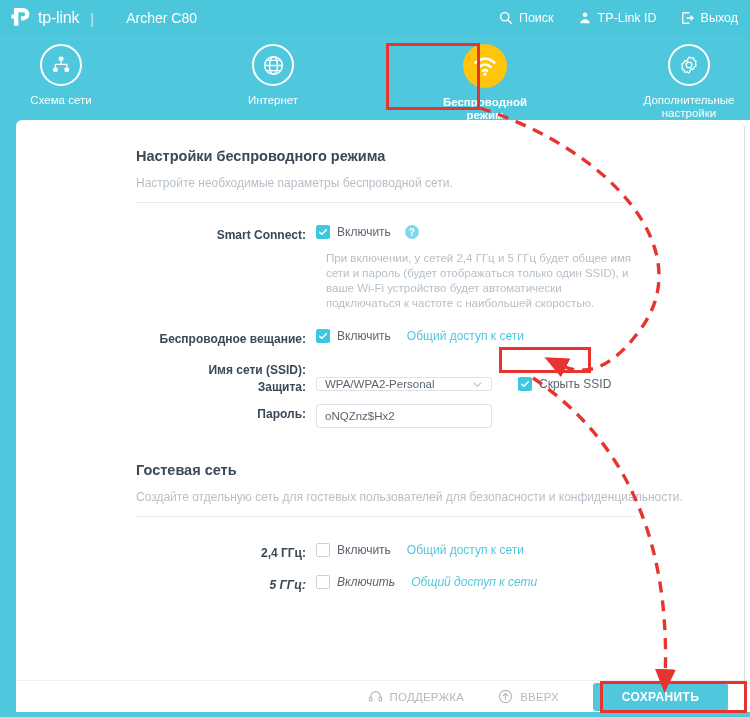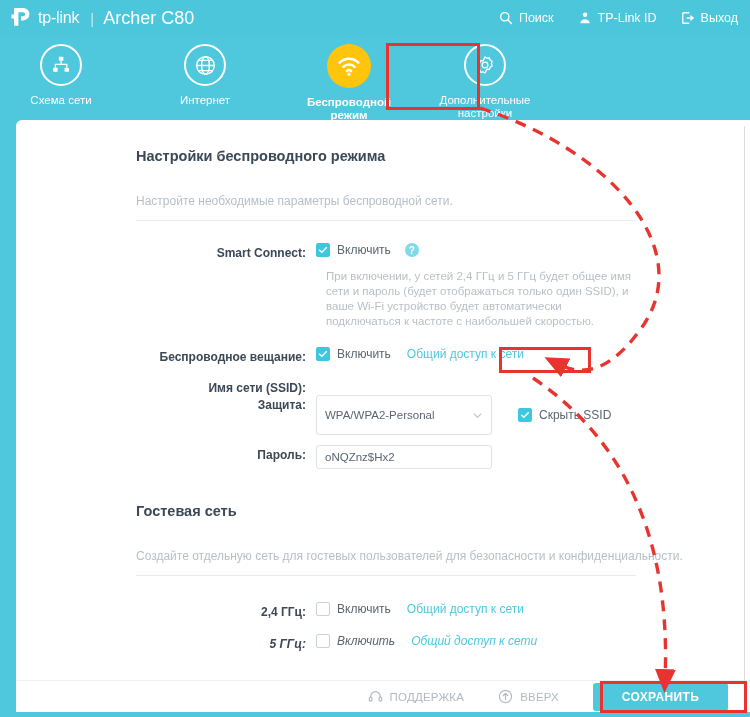--- a/index.html
+++ b/index.html
@@ -41,21 +41,22 @@
     margin-left: 2px;
   }
   .brand-divider {
     color: #bfeaf2;
     font-size: 15px;
     margin: 0 9px 0 11px;
     font-weight: 300;
   }
   .model-name {
     color: #ffffff;
-    font-size: 18px;
+    font-size: 14px;
+    margin-left: 23px;
   }
   .topbar-right {
     margin-left: auto;
     display: flex; align-items: center;
     height: 36px;
     margin-right: 12px;
   }
   .tb-item {
     display: flex; align-items: center;
     color: #ffffff;
@@ -64,21 +65,21 @@
     cursor: pointer;
     white-space: nowrap;
   }
   .tb-item .tb-ic { margin-right: 6px; display: flex; align-items: center; }
 
   
   .navtabs {
     position: absolute; top: 36px; left: 0;
     width: 750px; height: 84px;
     display: flex;
-    justify-content: flex-start;
+    justify-content: space-between;
     align-items: flex-start;
     padding-top: 8px;
   }
   .navtab {
     width: 122px;
     display: flex; flex-direction: column;
     align-items: center;
     cursor: pointer;
     position: relative;
   }
@@ -134,21 +135,21 @@
 
   .sect-title {
     font-size: 14.5px;
     font-weight: bold;
     color: #3b4856;
     margin-top: 8px;
   }
   .sect-sub {
     font-size: 12px;
     color: #b7bfc6;
-    margin-top: 30px;
+    margin-top: 12px;
     margin-bottom: 12px;
   }
   .hr {
     border: none;
     border-top: 1px solid #e9ecee;
     margin: 0 0 0 0;
     width: 500px;
   }
 
   
@@ -222,21 +223,21 @@
     border-radius: 3px;
     font-size: 11.5px;
     color: #5a6570;
     padding: 0 8px;
     line-height: 22px;
     background: #fff;
     display: flex; align-items: center;
     cursor: text;
   }
   .sel {
-    width: 176px; height: 40px;
+    width: 176px; height: 14px;
     border: 1px solid #dde3e7;
     border-radius: 3px;
     font-size: 11.5px;
     color: #5a6570;
     padding: 0 8px;
     display: flex; align-items: center;
     justify-content: space-between;
     background: #fff;
     cursor: pointer;
   }

